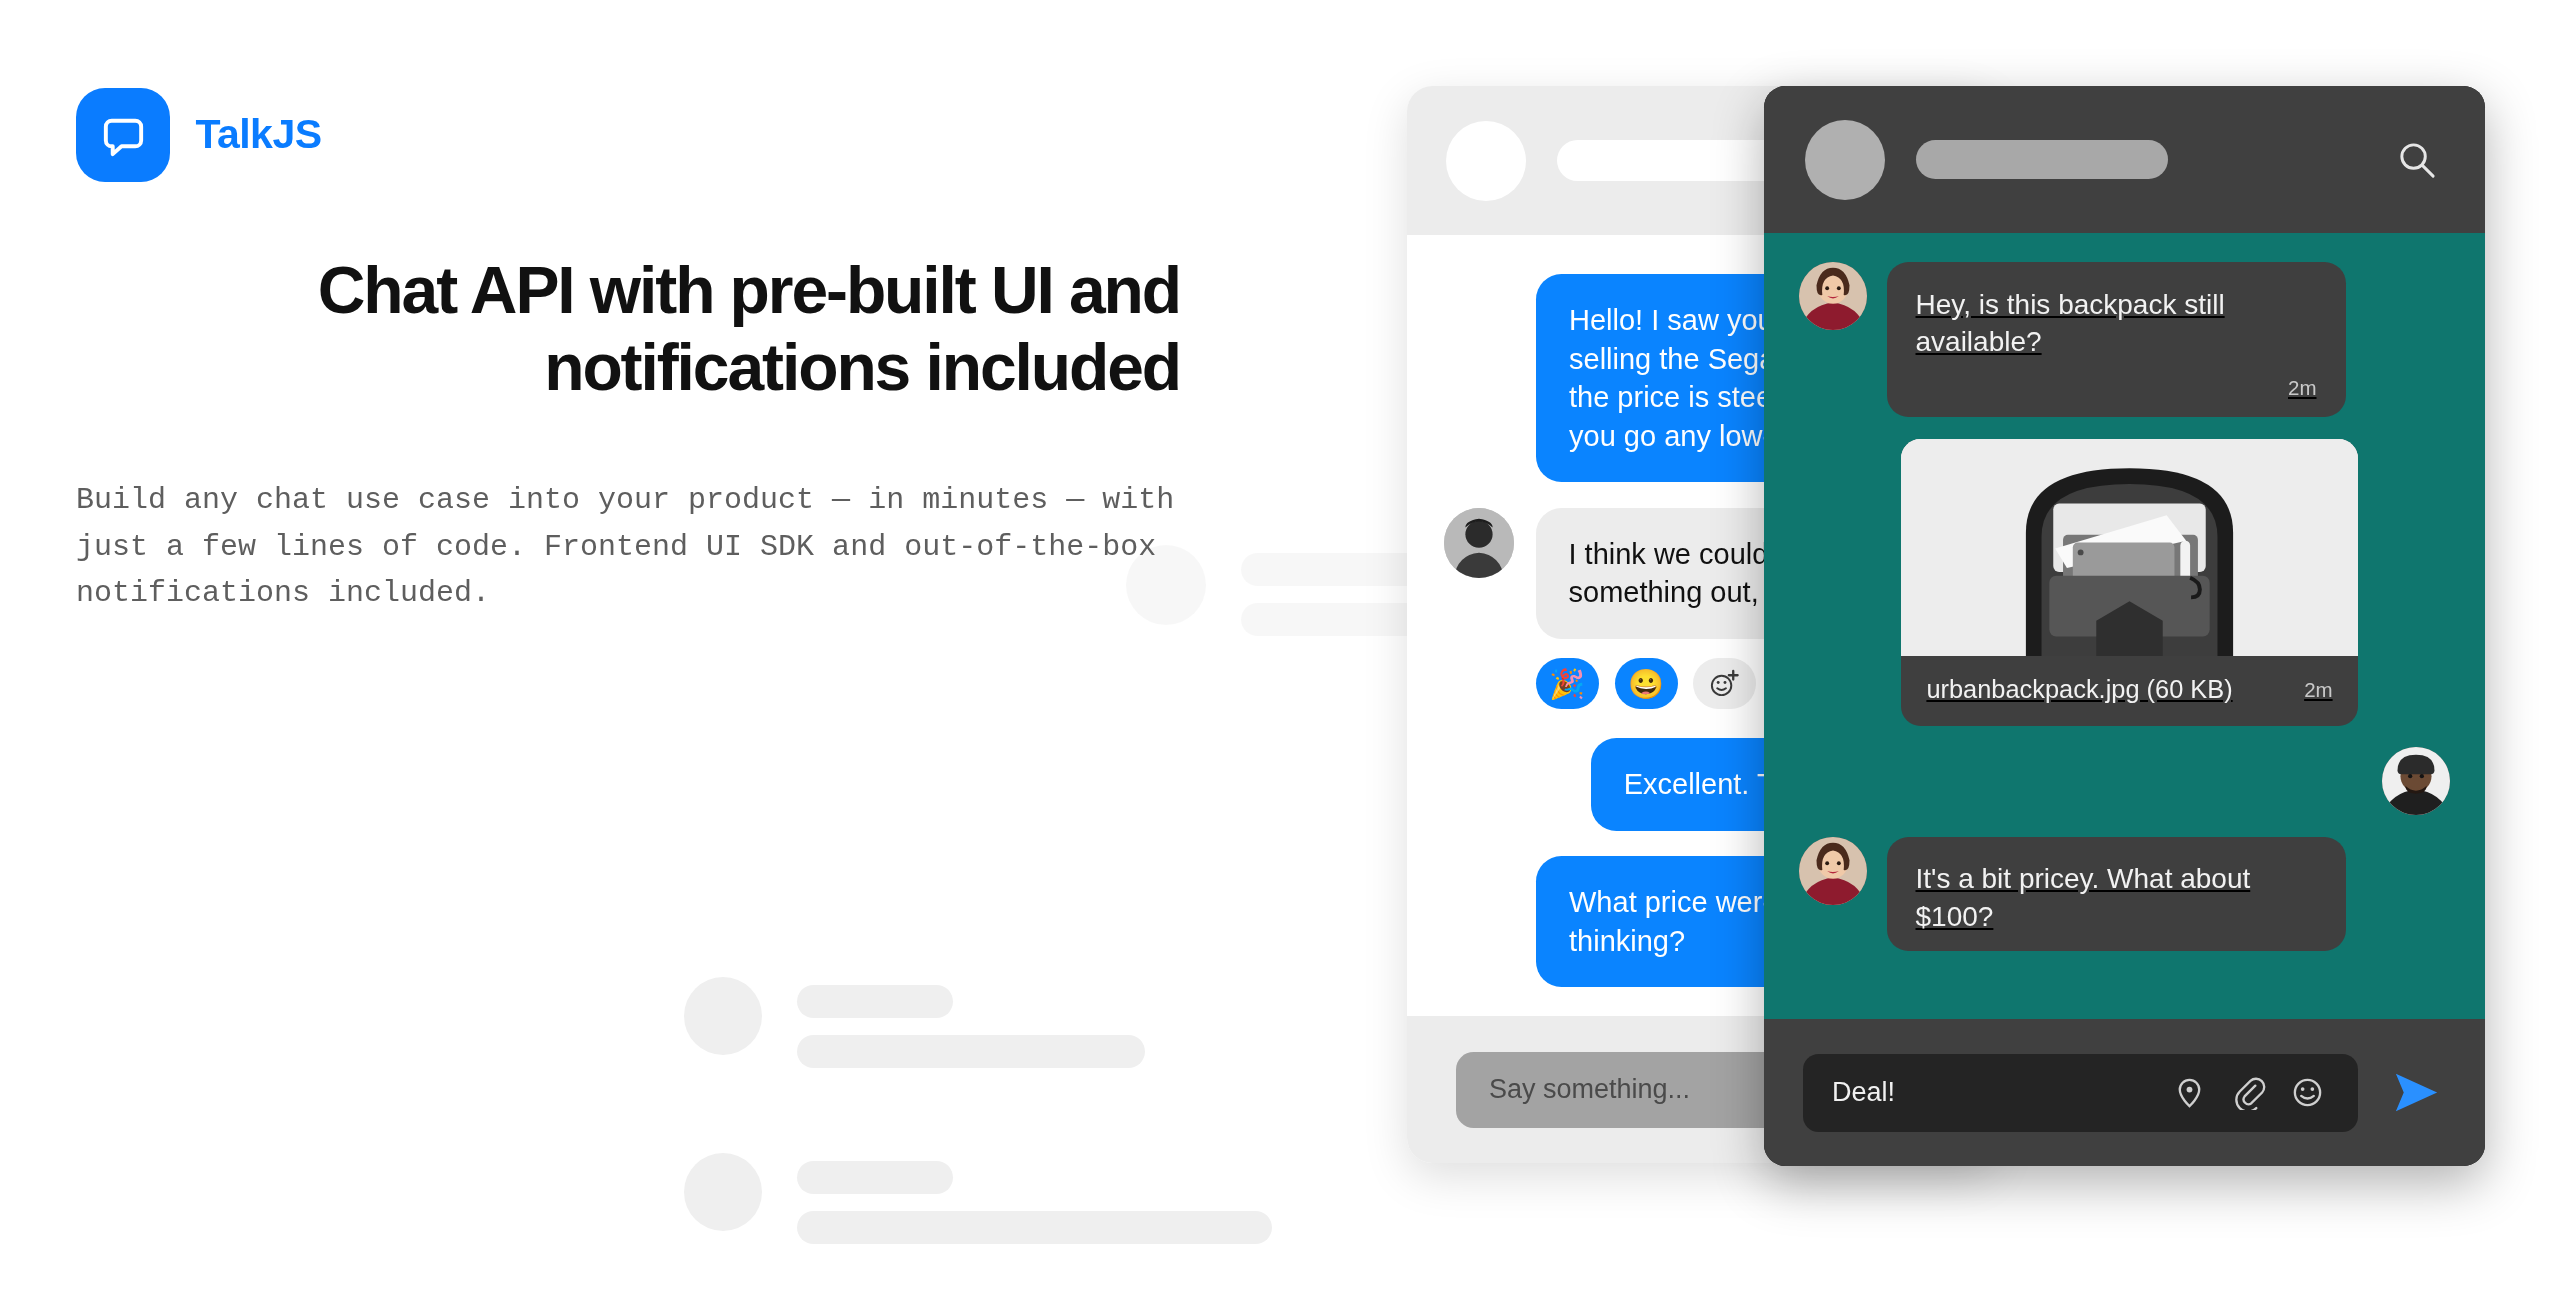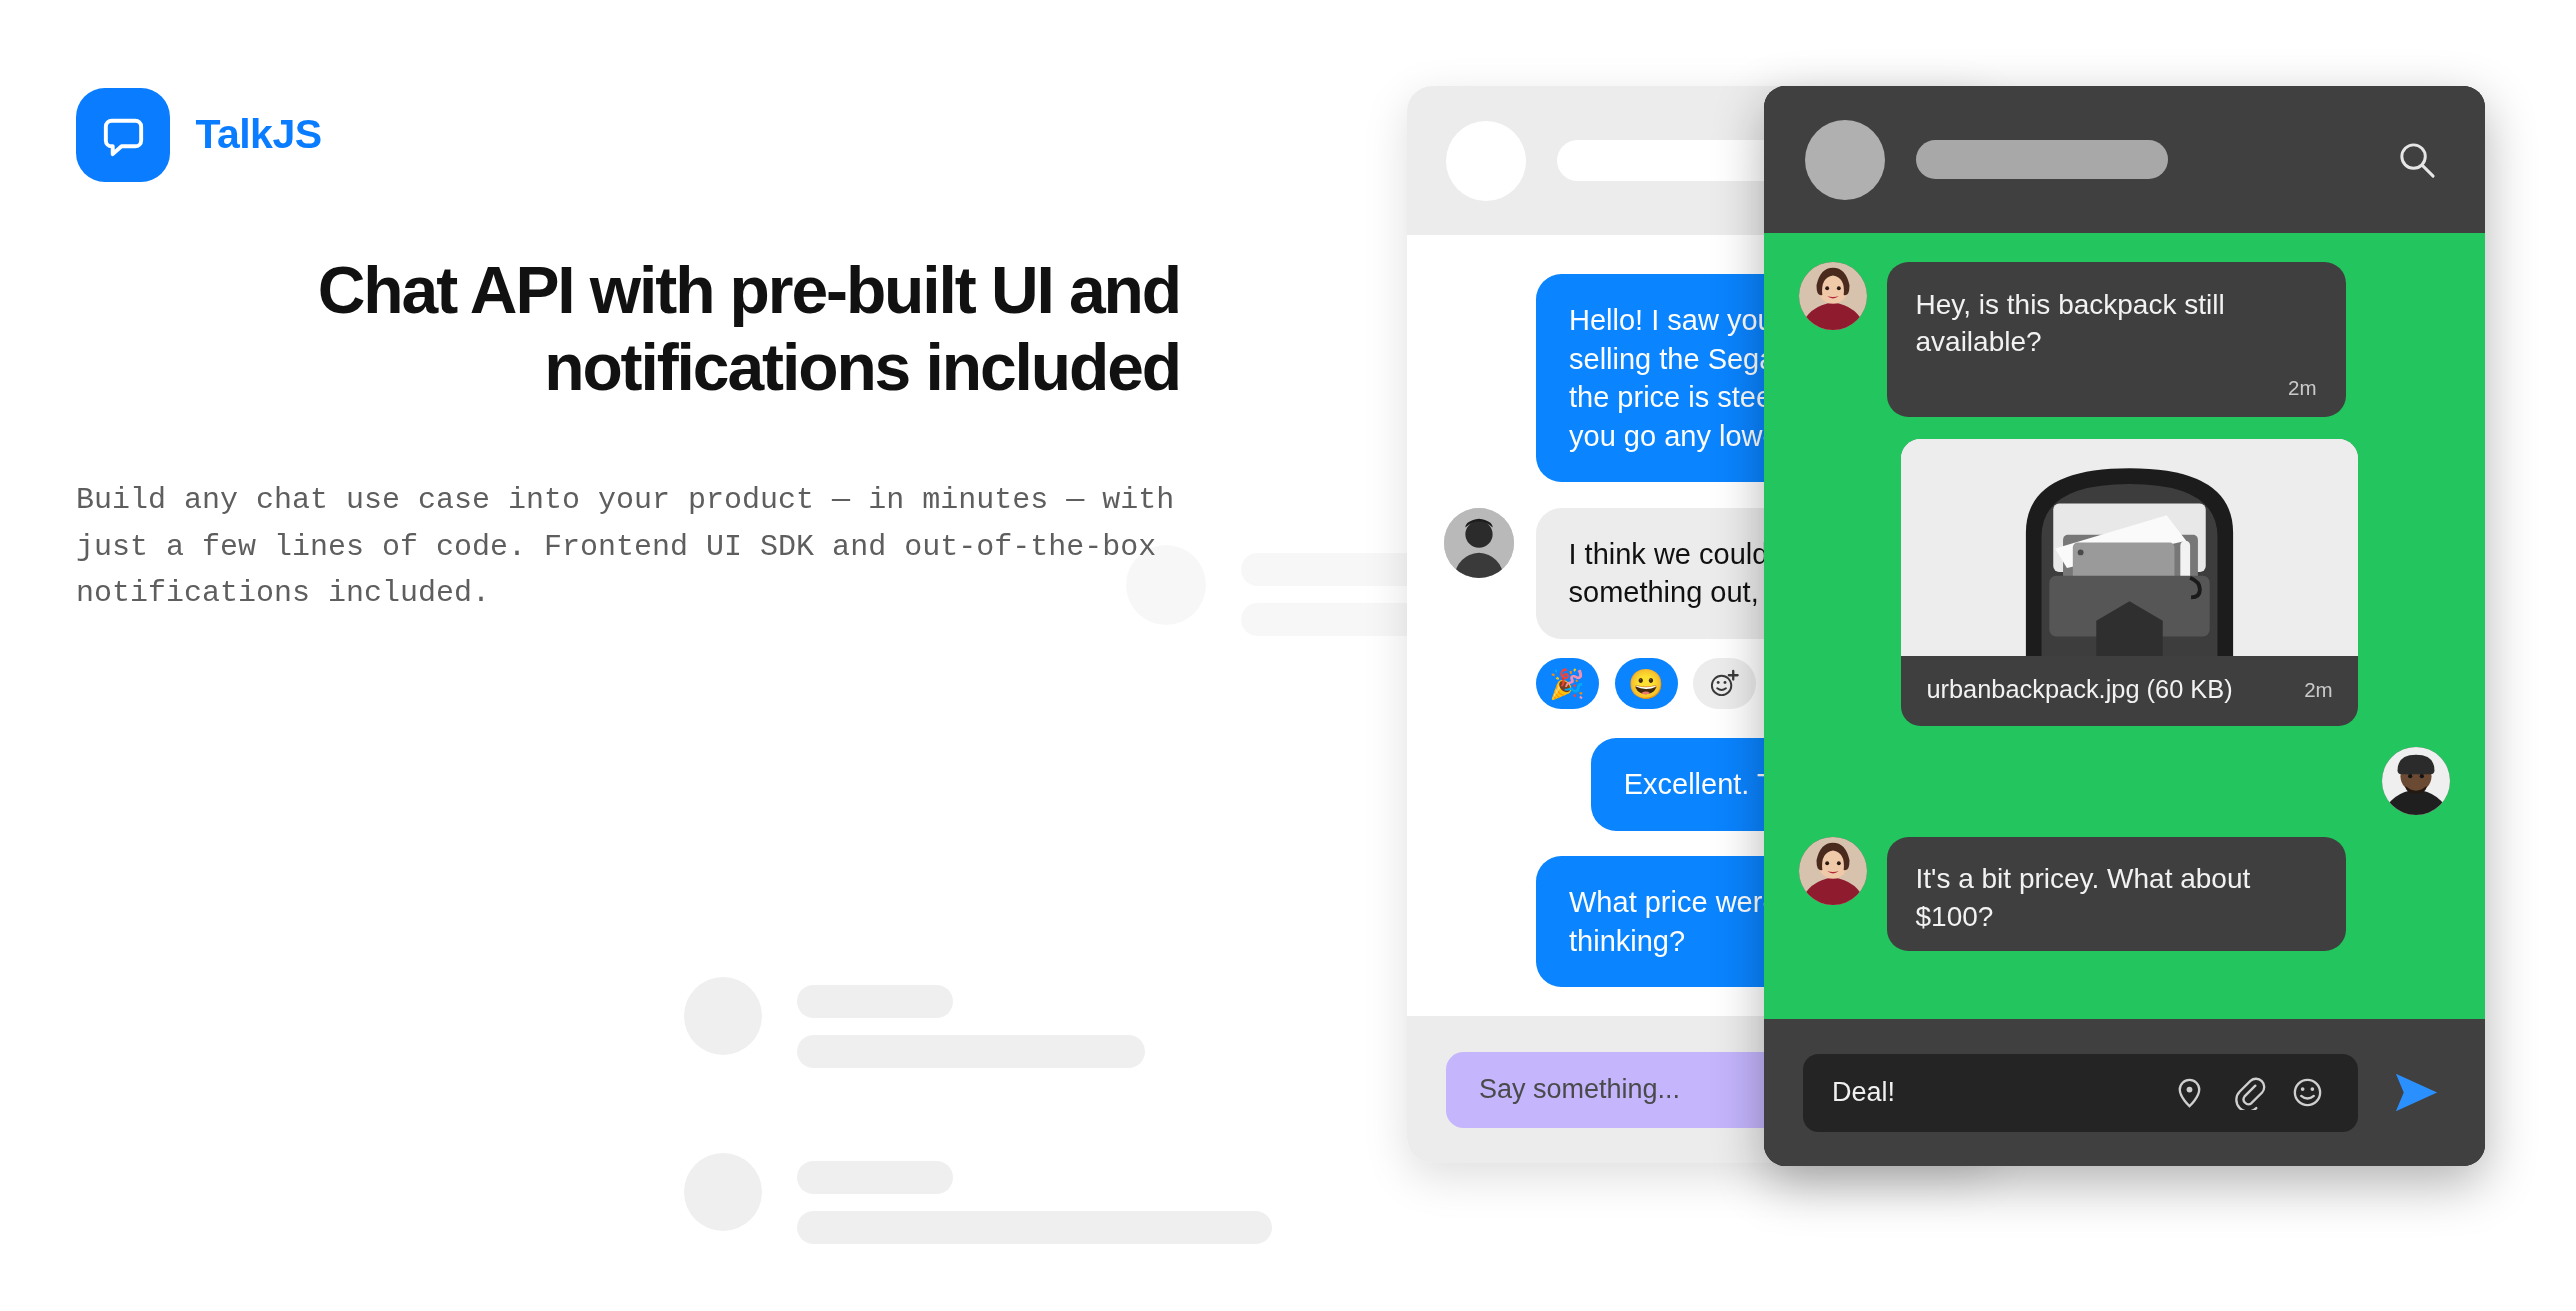--- a/index.html
+++ b/index.html
@@ -152,28 +152,29 @@
     height: 147px;
     background: #ececec;
     display: flex;
     align-items: center;
     padding: 0 39px;
     flex: none;
   }
   .light-input {
     height: 76px;
     width: 100%;
-    background: #c4b5fd;
+    background: #a3a3a3;
     border-radius: 17.6px;
     display: flex;
     align-items: center;
     padding: 0 33px;
     box-sizing: border-box;
     font-size: 27px;
     color: #4a4a4a;
+    margin-left: 10px;
   }
 
   .lmsg {
     display: flex;
     align-items: flex-start;
     gap: 21.5px;
     padding: 0 37px;
     margin-bottom: 25.4px;
   }
   .lmsg.out { justify-content: flex-end; }
@@ -260,23 +261,24 @@
     width: 55px;
     height: 55px;
     display: flex;
     align-items: center;
     justify-content: center;
     flex: none;
   }
 
   .dark-body {
     flex: 1;
-    background: #22c55e;
+    background: #0f766e;
     padding: 29px 0 0 0;
     overflow: hidden;
+    text-decoration: underline;
   }
   .dark-footer {
     height: 147px;
     background: #404040;
     display: flex;
     align-items: center;
     padding: 0 39px;
     gap: 29px;
     flex: none;
   }

